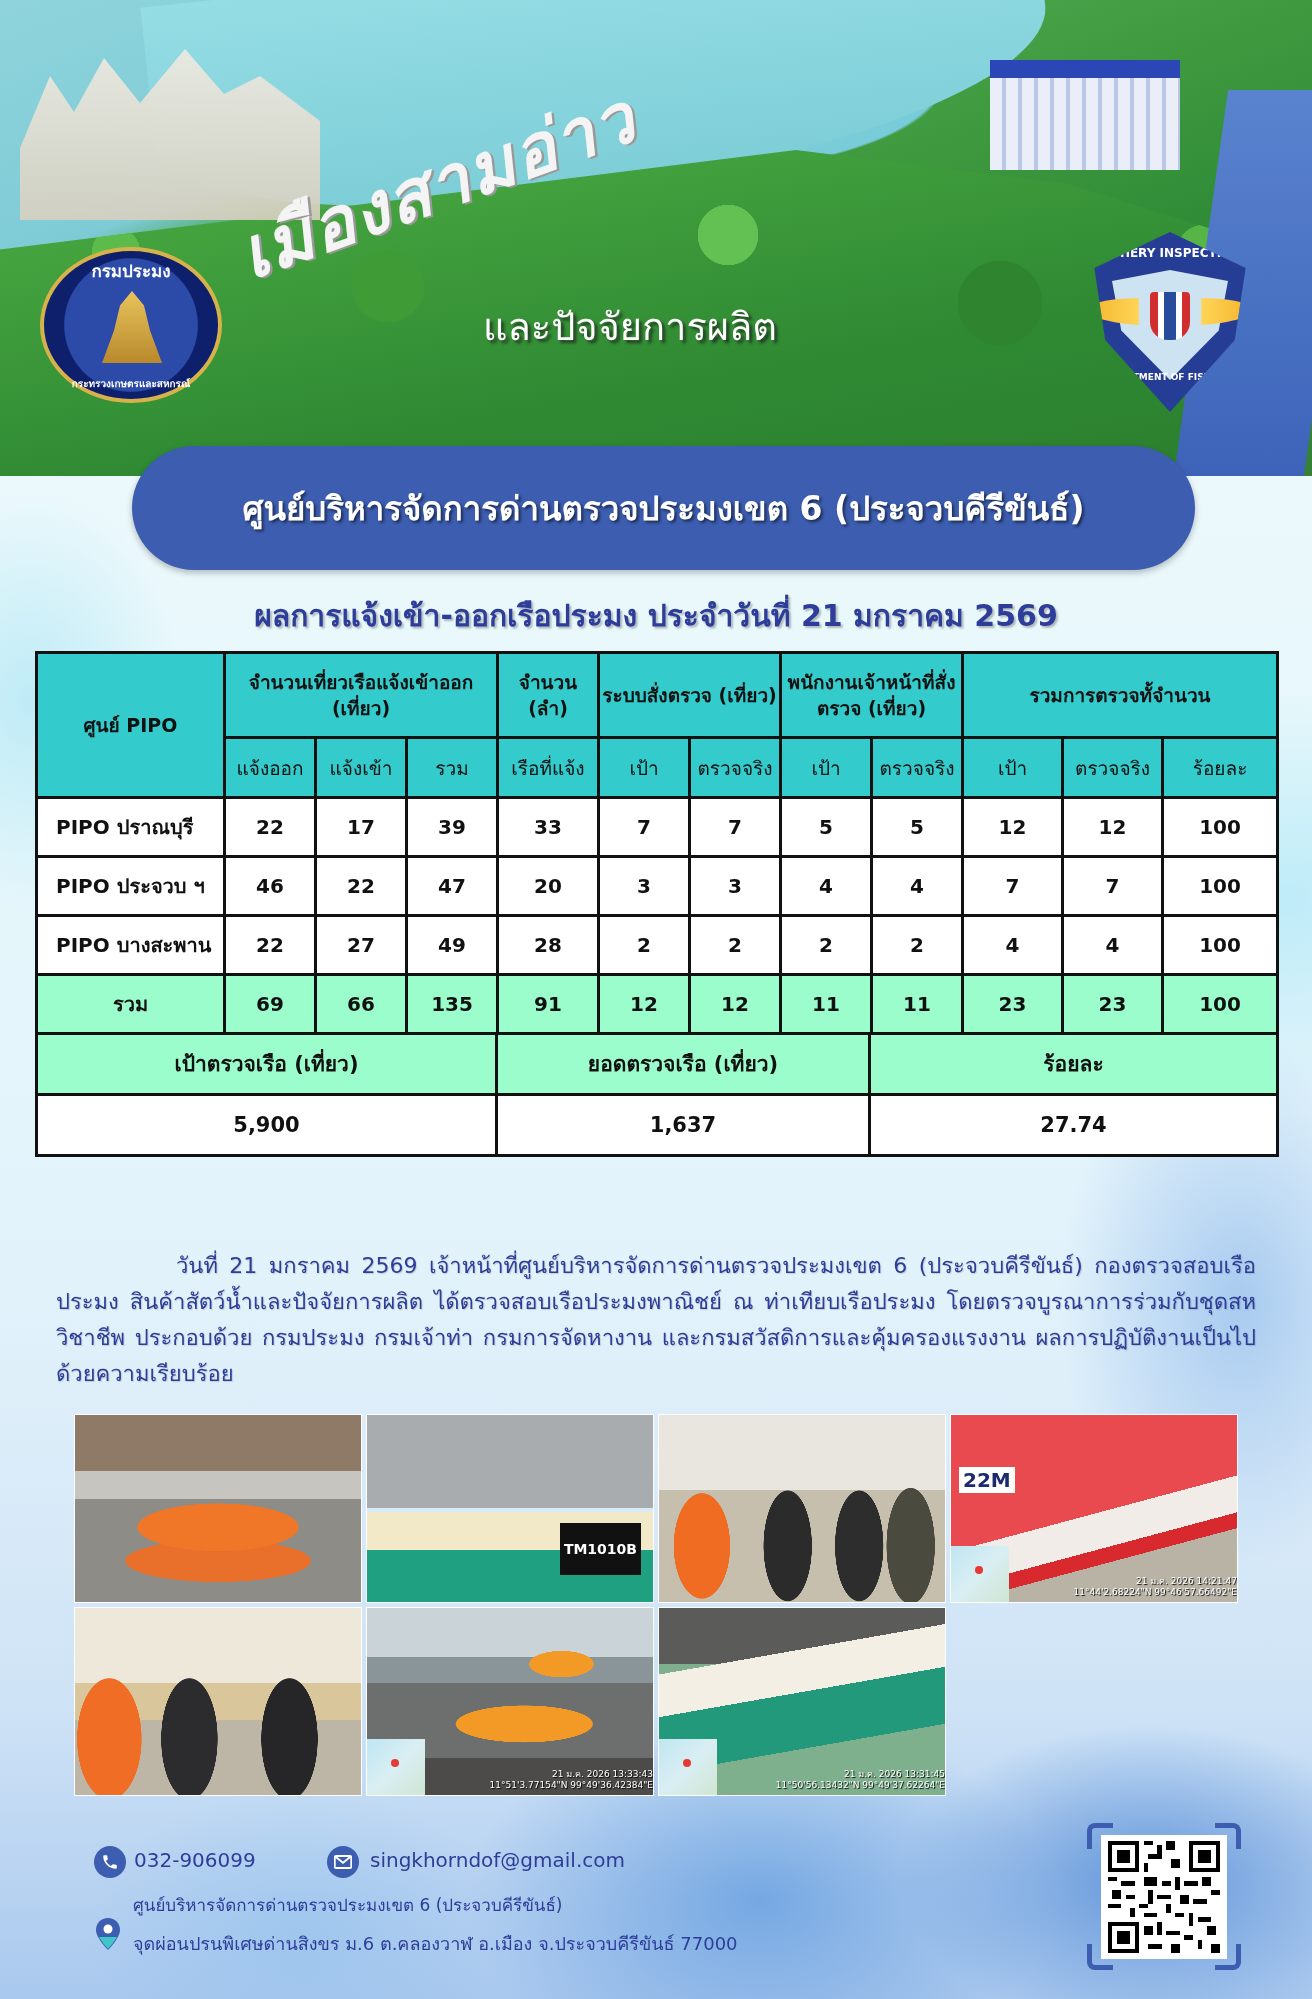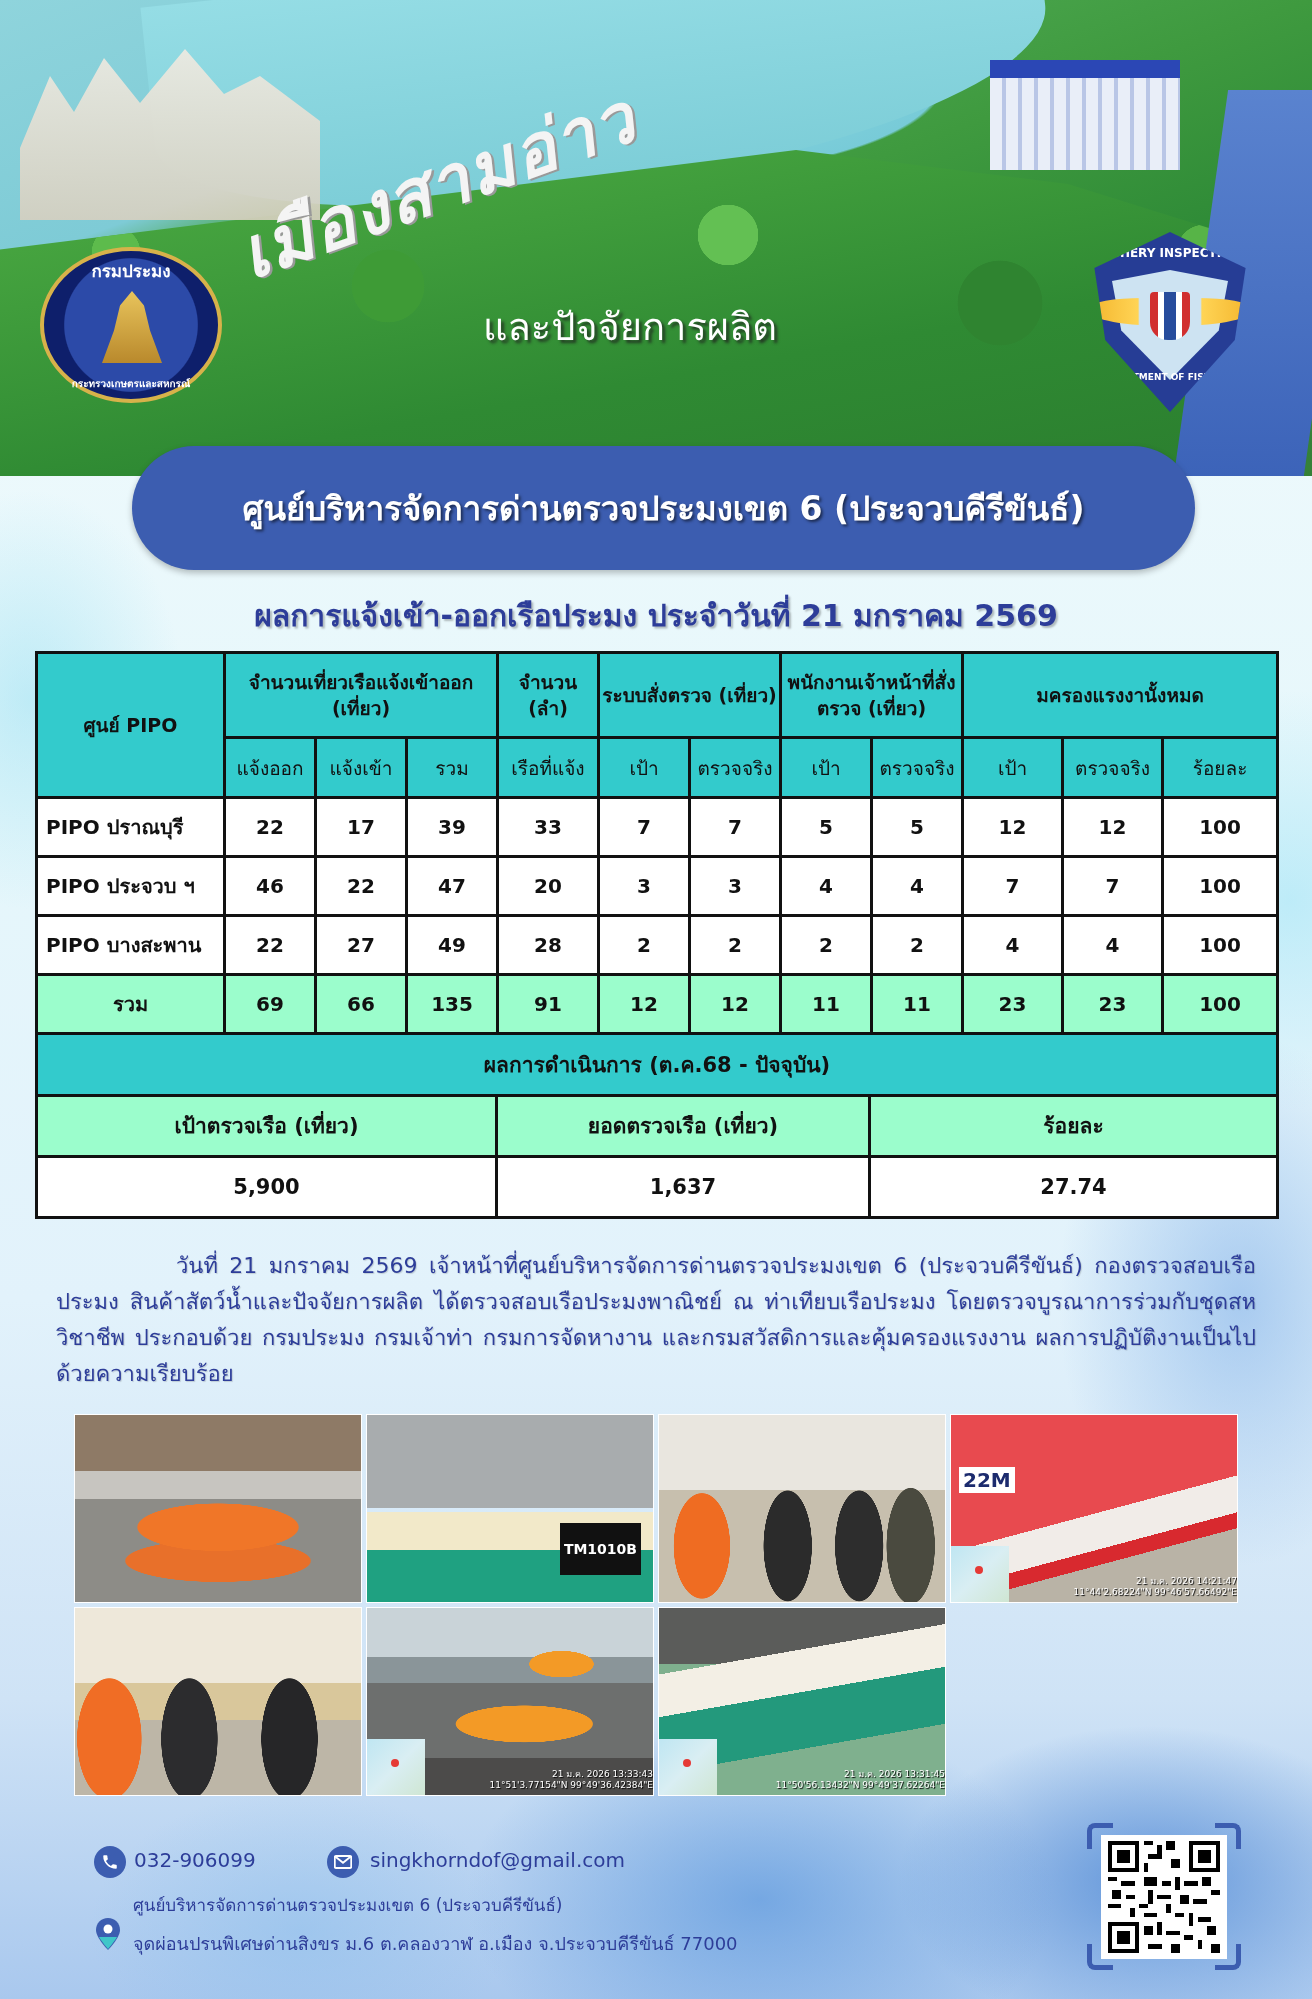--- a/index.html
+++ b/index.html
@@ -143,21 +143,21 @@
   table { border-collapse: collapse; width: 100%; table-layout: fixed; }
   td, th {
     border: 3px solid #111; text-align: center; vertical-align: middle;
     font-size: 19px; color: #111; line-height: 26px;
   }
   th { background: #33cbcc; font-weight: bold; }
   th.sub { font-weight: normal; font-size: 19px; }
   .main-table tr.head1 th { height: 85px; }
   .main-table tr.head2 th { height: 60px; }
   .main-table td { height: 59px; background: #fff; font-weight: bold; font-size: 20px; }
-  .main-table td.pipo { text-align: left; padding-left: 8px; }
+  .main-table td.pipo { text-align: left; padding-left: 18px; }
   .main-table tr.total td { background: #9bfdcc; }
 
   .perf-table { margin-top: -3px; }
   .perf-table th.perf-head { height: 62px; background: #33cbcc; font-size: 21px; }
   .perf-table th.perf-col { height: 61px; background: #9bfdcc; font-size: 21px; }
   .perf-table td { height: 61px; background: #fff; font-weight: bold; font-size: 21px; }
 
   
   .summary {
     position: absolute; left: 56px; top: 1248px; width: 1200px;
@@ -306,21 +306,21 @@
         <col style="width:100px">
         <col style="width:115px">
     </colgroup>
     <tbody>
         <tr class="head1">
       <th rowspan="2">ศูนย์ PIPO</th>
       <th colspan="3">จำนวนเที่ยวเรือแจ้งเข้าออก (เที่ยว)</th>
       <th>จำนวน (ลำ)</th>
       <th colspan="2">ระบบสั่งตรวจ (เที่ยว)</th>
       <th colspan="2">พนักงานเจ้าหน้าที่สั่งตรวจ (เที่ยว)</th>
-      <th colspan="3">มครองแรงงานั้งหมด</th>
+      <th colspan="3">รวมการตรวจทั้จำนวน</th>
     </tr>
     <tr class="head2">
       <th class="sub">แจ้งออก</th>
       <th class="sub">แจ้งเข้า</th>
       <th class="sub">รวม</th>
       <th class="sub">เรือที่แจ้ง</th>
       <th class="sub">เป้า</th>
       <th class="sub">ตรวจจริง</th>
       <th class="sub">เป้า</th>
       <th class="sub">ตรวจจริง</th>
@@ -387,23 +387,20 @@
   </tbody>
     </table>
 
   <table class="perf-table">
     <colgroup>
       <col style="width:460px">
         <col style="width:373px">
         <col style="width:408px">
     </colgroup>
     <tbody>
-        <tr>
-      <th colspan="3" class="perf-head">ผลการดำเนินการ (ต.ค.68 - ปัจจุบัน)</th>
-    </tr>
     <tr>
       <th class="perf-col">เป้าตรวจเรือ (เที่ยว)</th>
       <th class="perf-col">ยอดตรวจเรือ (เที่ยว)</th>
       <th class="perf-col">ร้อยละ</th>
     </tr>
     <tr>
       <td>5,900</td>
       <td>1,637</td>
       <td>27.74</td>
     </tr>

